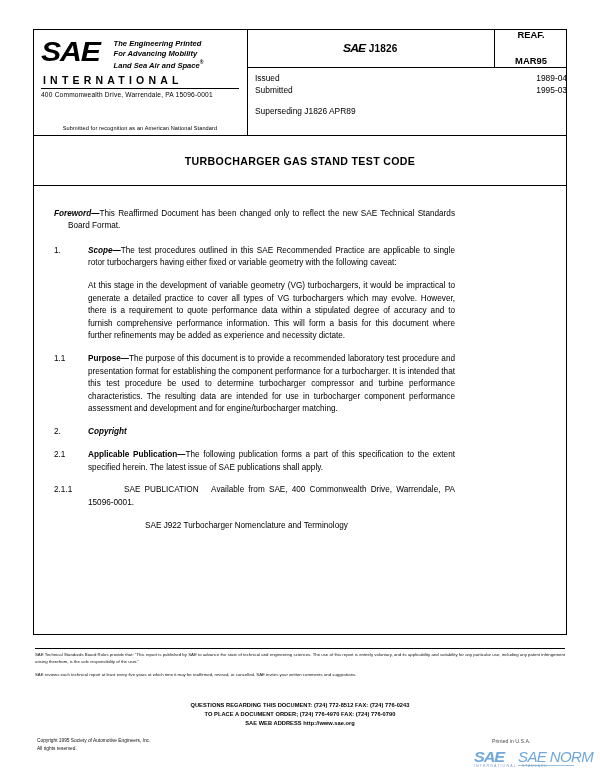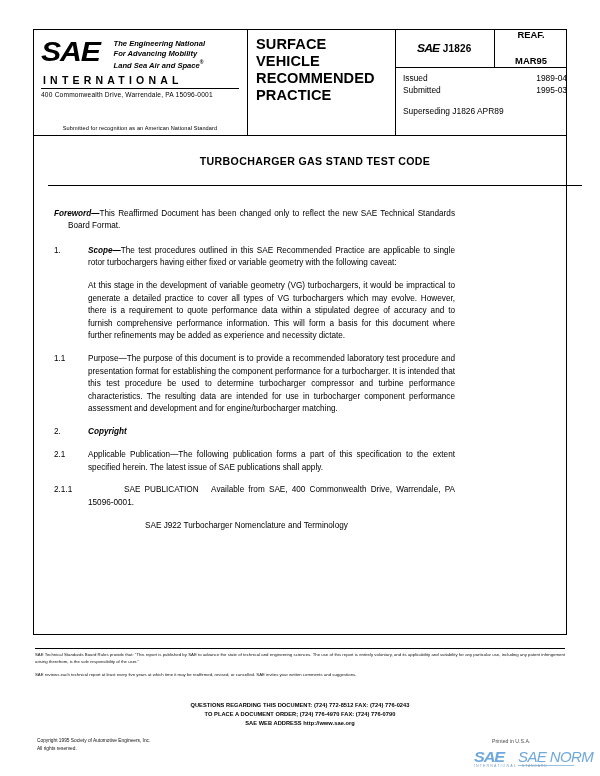--- a/index.html
+++ b/index.html
@@ -174,21 +174,21 @@
   .issue-row { display: flex; justify-content: space-between; }
   .issue-label { width: 52px; }
   .supersede {
     margin-top: 9px;
     font-size: 8.4px;
   }
 
   
   .title-band {
     position: absolute;
-    left: 48px;
+    left: 33px;
     top: 136px;
     width: 534px;
     height: 50px;
     box-sizing: border-box;
     border-bottom: 1.6px solid #000;
     display: flex;
     align-items: center;
     justify-content: center;
   }
   .doc-title {
@@ -213,21 +213,21 @@
   .blk { display: flex; margin-bottom: 10.5px; }
   .blk-num {
     width: 34px;
     flex-shrink: 0;
     font-weight: bold;
     font-style: italic;
   }
   .blk-num.plain { font-style: normal; font-weight: normal; }
   .blk-body { flex: 1; }
   .lead { font-weight: bold; font-style: italic; }
-  .lead-ni { font-weight: normal; font-style: normal; }
+  .lead-ni { font-weight: bold; font-style: normal; }
   .para-indent { margin-left: 34px; margin-bottom: 10.5px; }
   .para-indent2 { margin-left: 91px; margin-bottom: 10.5px; }
   .smallcaps { font-variant: small-caps; padding-left: 36px; }
   .fw-block { display: flex; margin-bottom: 12px; }
   .fw-body { flex: 1; }
   .hang { padding-left: 14px; text-indent: -14px; }
 
   
   .legal {
     position: absolute;
@@ -339,37 +339,31 @@
 <div class="page">
 
   <div class="doc-frame"></div>
 
   <div class="header-block">
 
     <div class="hdr-left">
       <div class="sae-logo-row">
         <span class="sae-wordmark">SAE</span>
         <span class="sae-tagline">
-          <span>The Engineering National</span><br>
+          <span>The Engineering Printed</span><br>
           <span>For Advancing Mobility</span><br>
           <span>Land Sea Air and Space</span><sup>®</sup>
         </span>
       </div>
       <div class="sae-international">INTERNATIONAL</div>
       <div class="hdr-rule"></div>
       <div class="sae-address">400 Commonwealth Drive, Warrendale, PA 15096-0001</div>
       <div class="submitted-line">Submitted for recognition as an American National Standard</div>
     </div>
 
-    <div class="hdr-mid">
-      <div class="svrp-line">SURFACE</div>
-      <div class="svrp-line">VEHICLE</div>
-      <div class="svrp-line">RECOMMENDED</div>
-      <div class="svrp-line">PRACTICE</div>
-    </div>
 
     <div class="hdr-right">
       <div class="hdr-right-top">
         <div class="doc-num-cell">
           <span class="doc-num-logo">SAE</span>
           <span class="doc-num-text">J1826</span>
         </div>
         <div class="reaf-cell">
           <span>REAF.</span>
           <span>MAR95</span>

